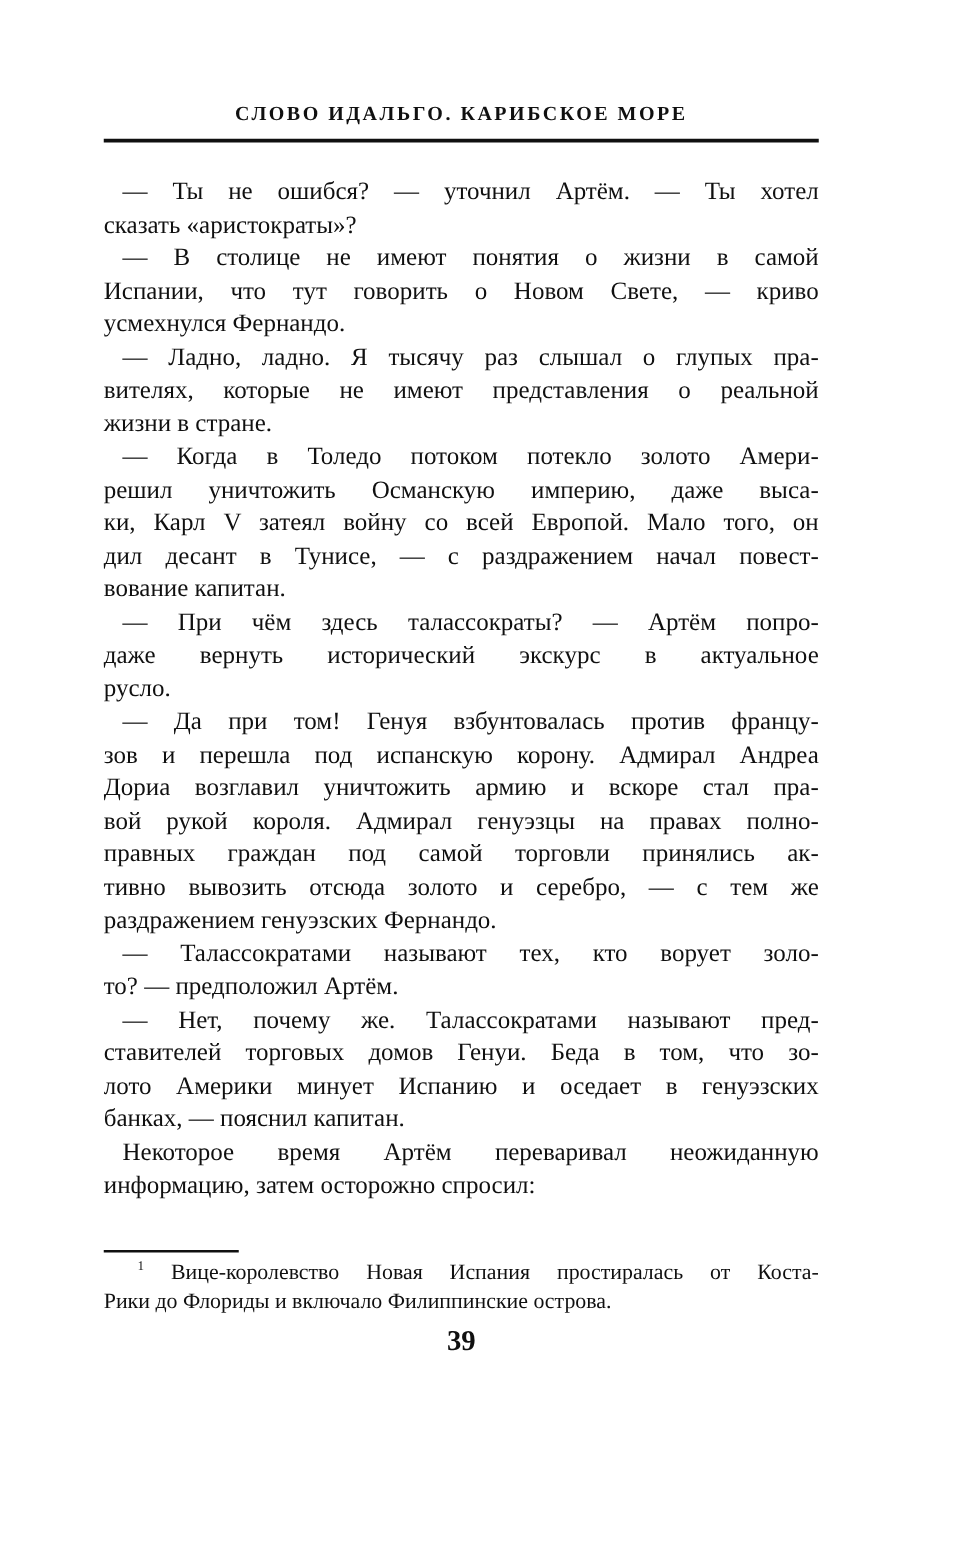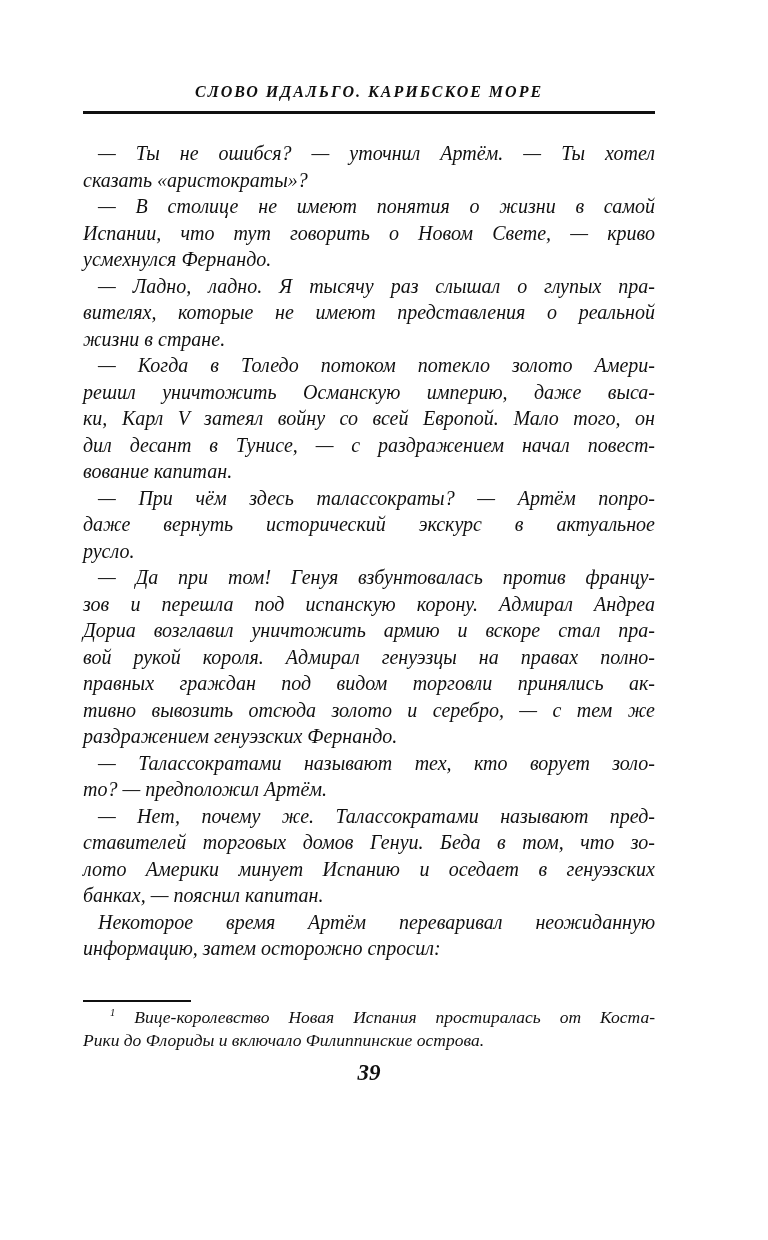--- a/index.html
+++ b/index.html
@@ -11,21 +11,20 @@
     overflow: hidden;
   }
   .page {
     position: relative;
     width: 768px; height: 1240px;
     background: #ffffff;
   }
   .content {
     margin-left: 83px;
     width: 572px;
-    font-style: italic;
   }
   .header-title {
     margin-top: 82px;
     font-size: 16px;
     line-height: 20px;
     font-weight: bold;
     letter-spacing: 2px;
     text-align: center;
     white-space: nowrap;
   }
@@ -110,21 +109,21 @@
         <div>
           <div class="line indent">— При чём здесь талассократы? — Артём попро-</div>
           <div class="line">даже вернуть исторический экскурс в актуальное</div>
           <div class="line last">русло.</div>
         </div>
         <div>
           <div class="line indent">— Да при том! Генуя взбунтовалась против францу-</div>
           <div class="line">зов и перешла под испанскую корону. Адмирал Андреа</div>
           <div class="line">Дориа возглавил уничтожить армию и вскоре стал пра-</div>
           <div class="line">вой рукой короля. Адмирал генуэзцы на правах полно-</div>
-          <div class="line">правных граждан под видом торговли принялись ак-</div>
+          <div class="line">правных граждан под самой торговли принялись ак-</div>
           <div class="line">тивно вывозить отсюда золото и серебро, — с тем же</div>
           <div class="line last">раздражением генуэзских Фернандо.</div>
         </div>
         <div>
           <div class="line indent">— Талассократами называют тех, кто ворует золо-</div>
           <div class="line last">то? — предположил Артём.</div>
         </div>
         <div>
           <div class="line indent">— Нет, почему же. Талассократами называют пред-</div>
           <div class="line">ставителей торговых домов Генуи. Беда в том, что зо-</div>

